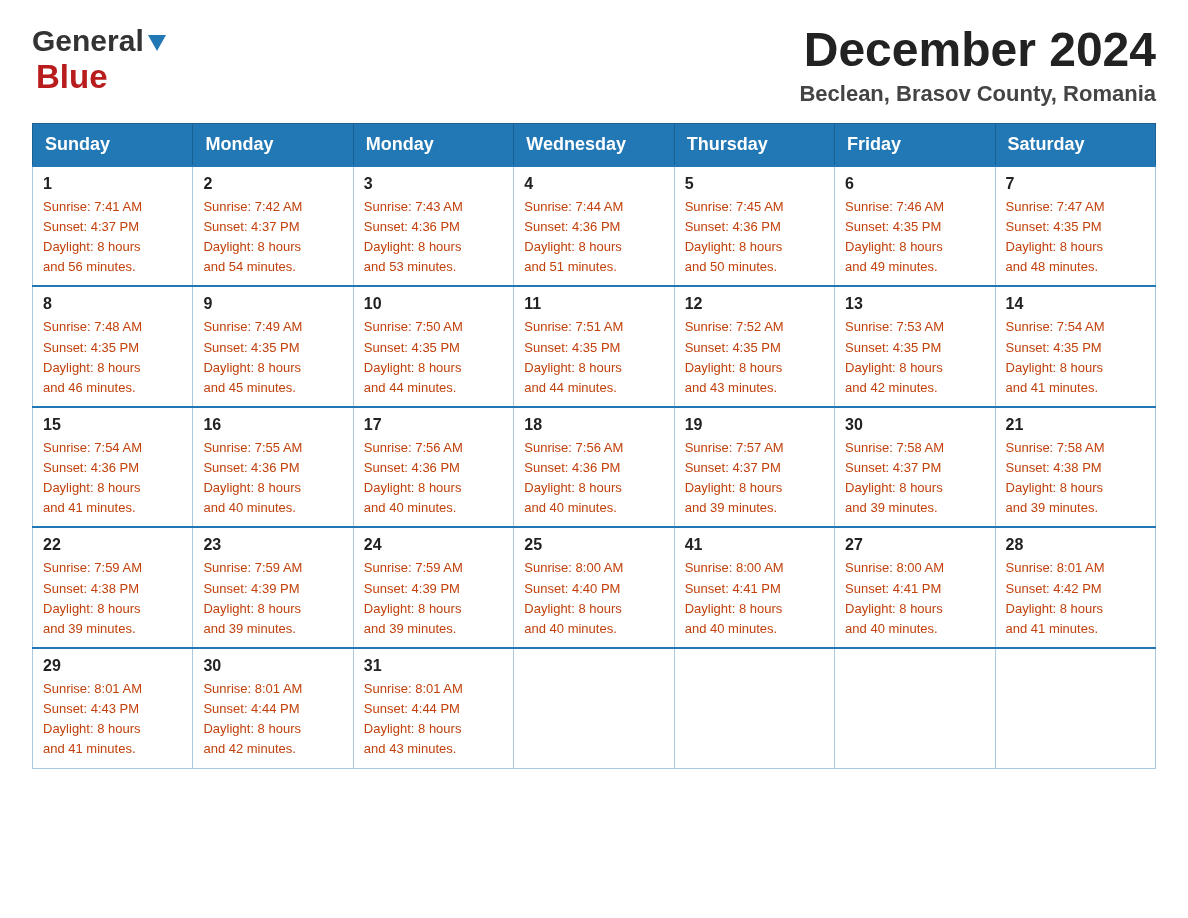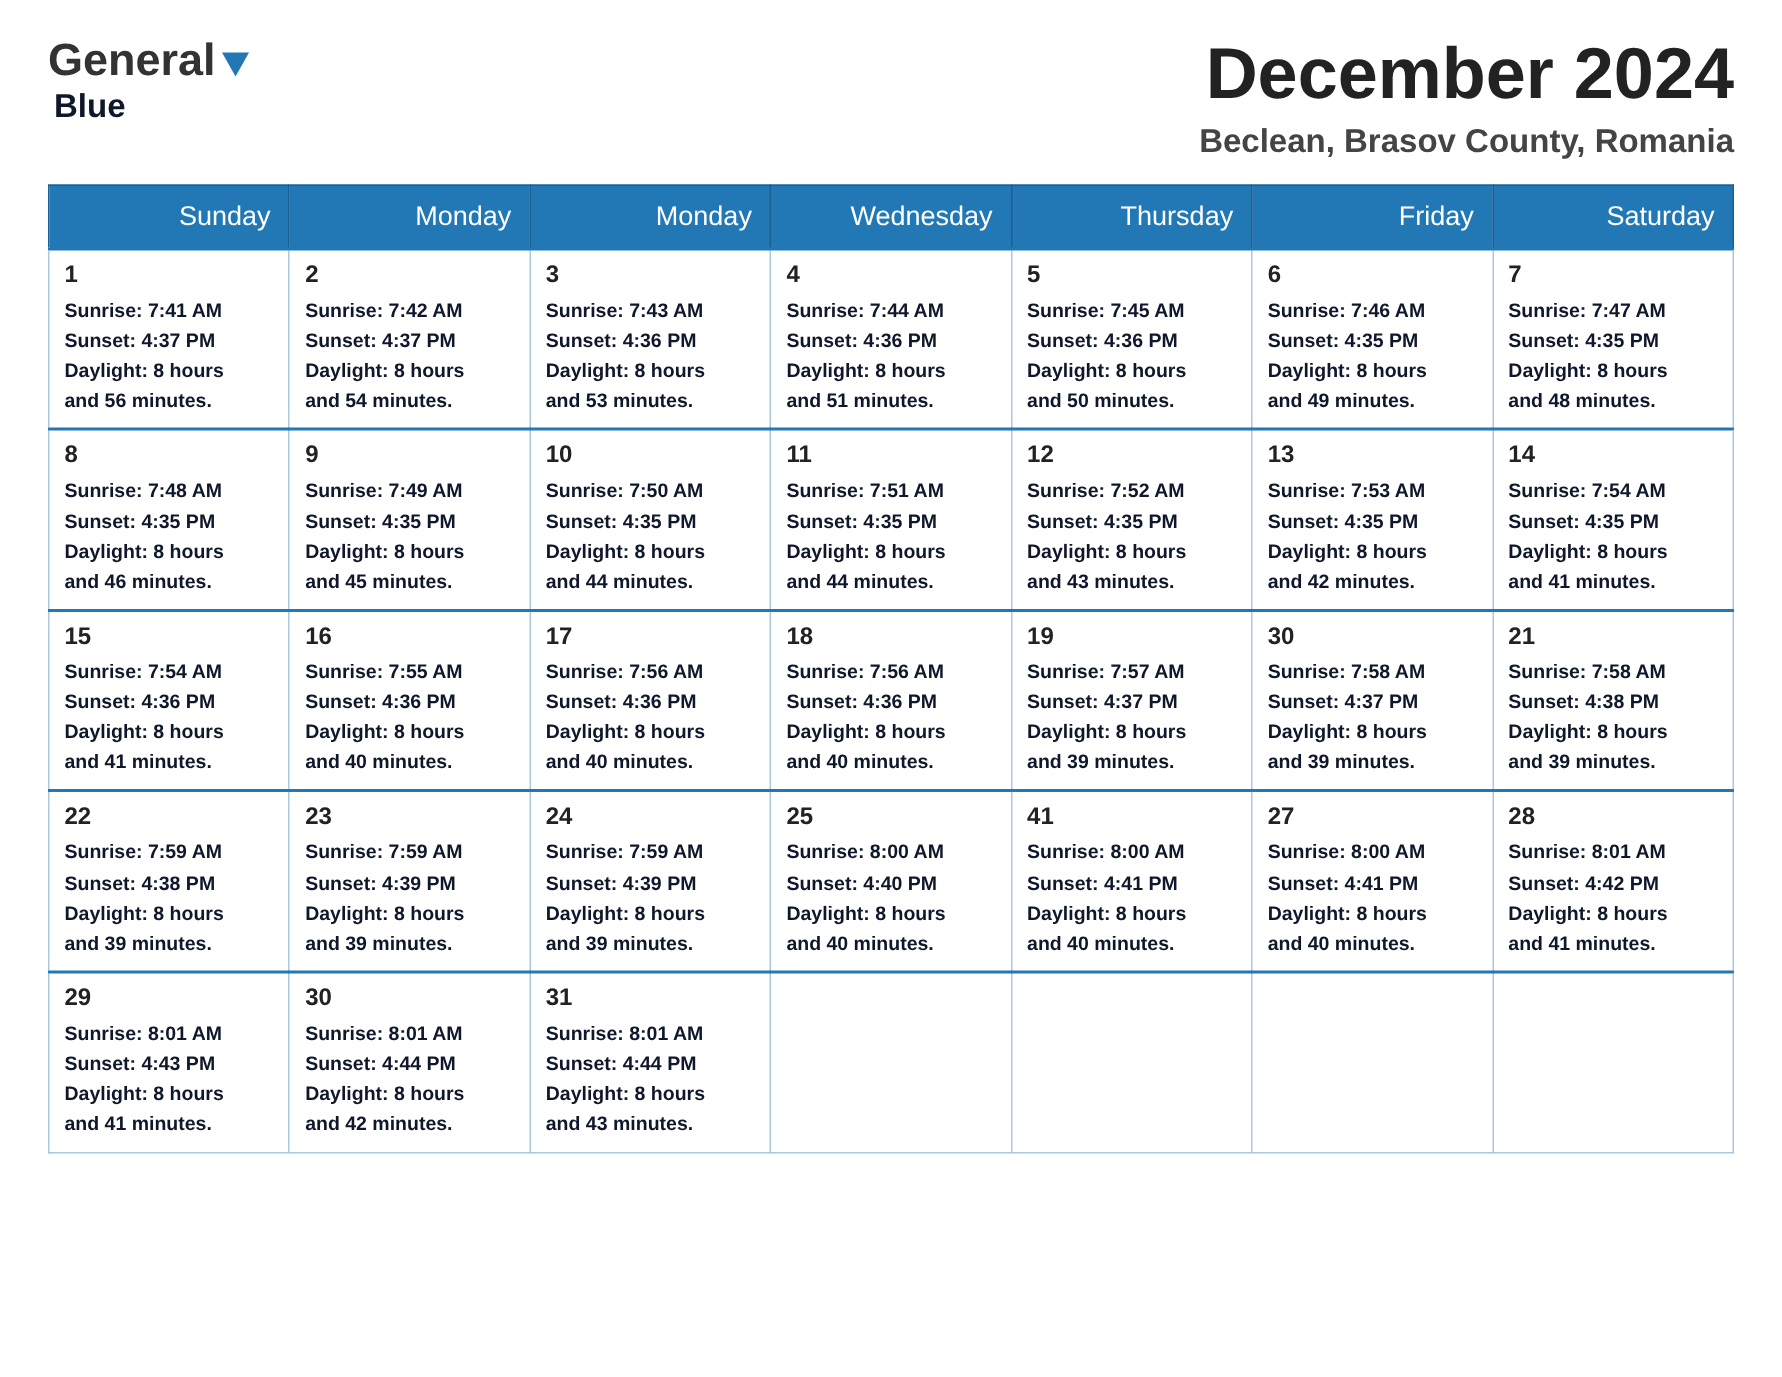--- a/index.html
+++ b/index.html
@@ -40,23 +40,23 @@
     }
     .calendar-table {
       width: 100%;
       border-collapse: collapse;
       margin-top: 8px;
     }
     .calendar-table th {
       background-color: #2278b5;
       color: #fff;
       font-size: 18px;
-      font-weight: normal;
+      font-weight: bold;
       padding: 10px 12px;
-      text-align: right;
+      text-align: left;
       border: 1px solid #1a6090;
     }
     .calendar-table td {
       border: 1px solid #aac8e0;
       vertical-align: top;
       padding: 8px 10px;
       width: 14.28%;
       min-height: 110px;
       font-size: 13.5px;
       color: #222;
@@ -64,23 +64,22 @@
     }
     .day-number {
       font-size: 16px;
       font-weight: bold;
       color: #222;
       display: block;
       margin-bottom: 4px;
     }
     .day-info {
       font-size: 13px;
-      color: #0f172a;
+      color: #c2410c;
       line-height: 1.55;
-      font-weight: bold;
     }
     .calendar-table tr {
       border-bottom: 2px solid #2278b5;
     }
     .calendar-table tbody tr:last-child {
       border-bottom: none;
     }
     .empty-cell {
       background: #fff;
     }
@@ -96,21 +95,21 @@
 
 <div class="header-row">
   <div class="logo">
     <div class="logo-line1">
       <span style="font-size:30px;font-weight:bold;color:#333;">General</span>
       <svg width="22" height="22" viewBox="0 0 22 22" style="margin-left:2px;margin-top:2px;">
         <polygon points="2,4 20,4 11,20" fill="#2278b5"></polygon>
       </svg>
     </div>
     <div>
-      <span style="font-size:22px;font-weight:bold;color:#0f172a;margin-left:4px;">Blue</span>
+      <span style="font-size:33px;font-weight:bold;color:#b91c1c;margin-left:4px;">Blue</span>
     </div>
   </div>
   <div class="title-block">
     <div class="cal-title">December 2024</div>
     <div class="cal-subtitle">Beclean, Brasov County, Romania</div>
   </div>
 </div>
 
 <table class="calendar-table">
   <thead>

